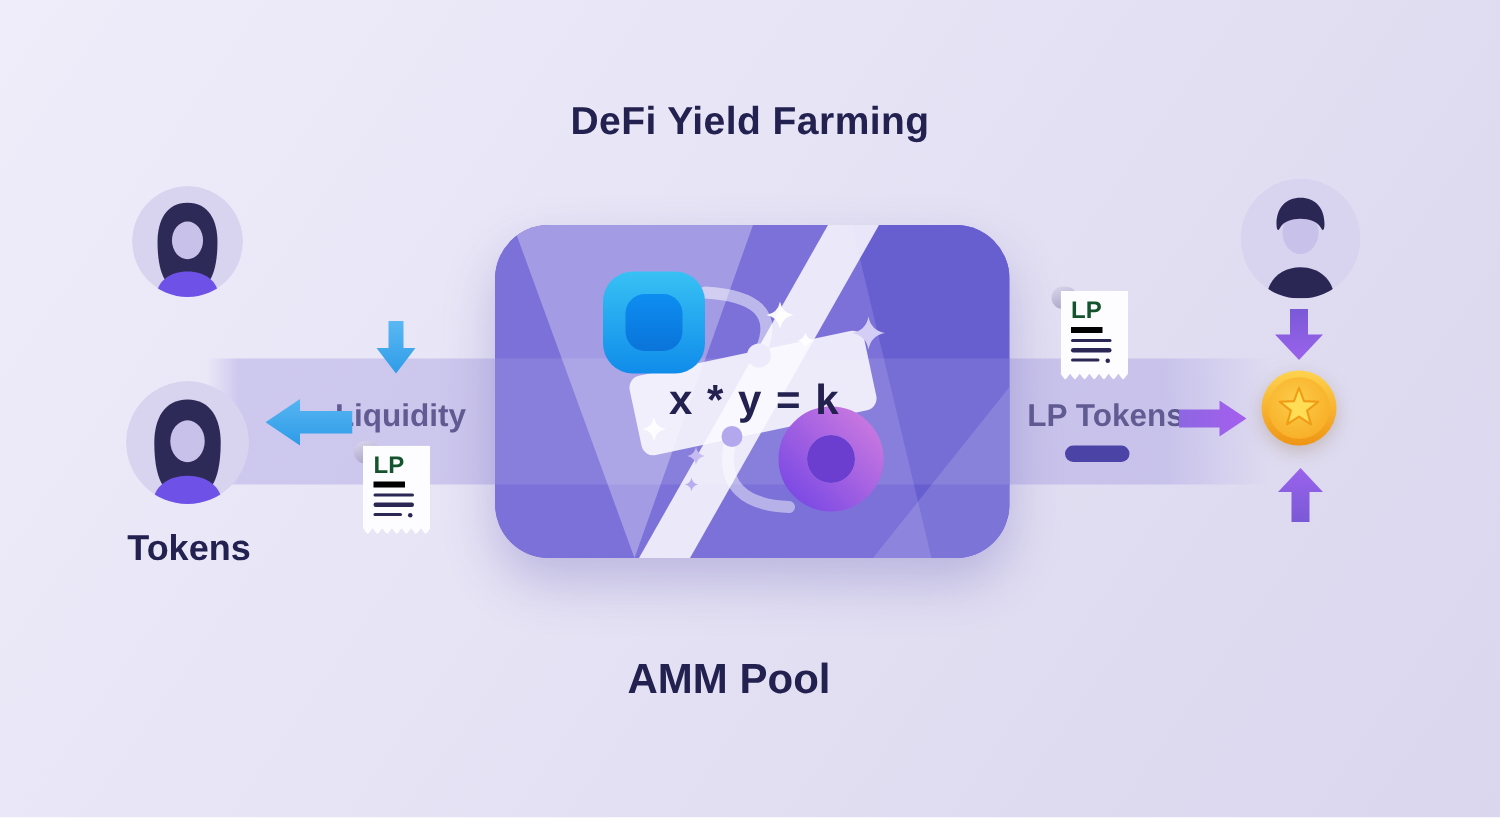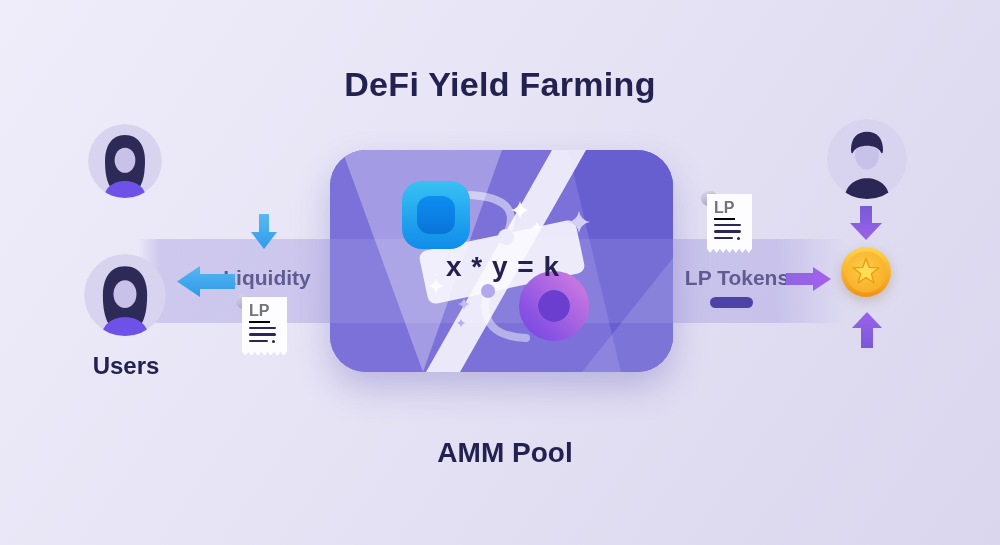--- a/index.html
+++ b/index.html
@@ -2,21 +2,21 @@
 <html><head>
 <meta charset="utf-8">
 <style>
   html,body{margin:0;padding:0;}
   .stage{
     position:relative;width:1000px;height:545px;overflow:hidden;
     font-family:"Liberation Sans",sans-serif;
     background:linear-gradient(125deg,#efedfa 0%,#e6e3f5 45%,#d9d6ee 100%);
   }
   .txt{position:absolute;transform:translateX(-50%);color:#232150;font-weight:700;white-space:nowrap;}
-  .title{font-size:34px;letter-spacing:.3px;}
+  .title{font-size:26px;letter-spacing:.3px;}
   .caption{font-size:28px;}
   .node-label{font-size:24px;}
   .flow-label{font-size:21px;}
   .formula{font-size:28px;letter-spacing:1px;z-index:6;}
   .band{
     position:absolute;left:138px;top:239px;width:710px;height:84px;z-index:1;
     background:linear-gradient(90deg,rgba(171,162,226,0) 0%,rgba(171,162,226,.45) 3%,rgba(171,162,226,.45) 90%,rgba(171,162,226,0) 100%);
   }
   .pool{
     position:absolute;left:330px;top:150px;width:343px;height:222px;border-radius:36px;
@@ -26,37 +26,37 @@
   .avatar{position:absolute;z-index:4;}
   .arrow{position:absolute;z-index:5;}
   .receipt{position:absolute;z-index:6;width:45px;}
   .receipt .curl{position:absolute;left:-6px;top:-3px;width:17px;height:15px;
     background:linear-gradient(160deg,#dcd8ec,#a49cc4);border-radius:9px 9px 0 9px;}
   .receipt .paper{
     position:relative;background:#fdfdff;padding:5px 7px 12px 7px;min-height:42px;
     box-shadow:0 5px 9px rgba(70,60,140,.22);
     clip-path:polygon(0 0,100% 0,100% 93%,92.8% 100%,85.7% 93%,78.5% 100%,71.4% 93%,64.2% 100%,57.1% 93%,50% 100%,42.8% 93%,35.7% 100%,28.5% 93%,21.4% 100%,14.2% 93%,7.1% 100%,0 93%);
   }
-  .receipt .lp{display:inline-block;font-weight:700;font-size:16px;color:#737373;
-    border-bottom:2px solid #000000;line-height:1.05;padding:0 1px 1px 0;}
+  .receipt .lp{display:inline-block;font-weight:700;font-size:16px;color:#14532d;
+    border-bottom:4px solid #000000;line-height:1.05;padding:0 1px 1px 0;}
   .receipt .line{height:2.5px;background:#2b2754;border-radius:2px;margin-top:4px;}
   .receipt .l1{width:27px;}
   .receipt .l2{width:27px;}
   .receipt .l3{width:19px;position:relative;}
   .receipt .l3::after{content:"";position:absolute;right:-7px;top:0;width:3px;height:3px;border-radius:50%;background:#2b2754;}
   .pill{position:absolute;left:710px;top:297px;width:43px;height:11px;border-radius:6px;background:#4b43a6;z-index:5;}
   .coin{position:absolute;left:840px;top:246px;z-index:5;filter:drop-shadow(0 4px 6px rgba(120,80,20,.25));}
 </style>
 </head>
 <body>
 
 <div class="stage">
 
   <div class="txt title" style="left:500px;top:65px;">DeFi Yield Farming</div>
-  <div class="txt caption" style="left:505px;top:437px;">AMM Pool</div>
+  <div class="txt caption" style="left:486px;top:437px;">AMM Pool</div>
 
   <div class="band"></div>
 
   <svg class="avatar" style="left:88px;top:124px;" width="74" height="74" viewBox="0 0 100 100">
     <defs>
         <clipPath id="c1">
           <circle cx="50" cy="50" r="50"></circle>
         </clipPath>
       </defs>
     <g clip-path="url(#c1)">
@@ -74,21 +74,21 @@
         </clipPath>
       </defs>
     <g clip-path="url(#c2)">
       <circle cx="50" cy="50" r="50" fill="#d8d4f0"></circle>
       <path d="M50,15 C31,15 23,31 23,50 C23,68 26,79 30,85 L70,85 C74,79 77,68 77,50 C77,31 69,15 50,15 Z" fill="#2e2a58"></path>
       <ellipse cx="50" cy="49" rx="14" ry="17" fill="#c8c2ea"></ellipse>
       <path d="M22,100 C22,86 34,77 50,77 C66,77 78,86 78,100 Z" fill="#6e52e8"></path>
     </g>
   </svg>
 
-  <div class="txt node-label" style="left:126px;top:352px;">Users</div>
+  <div class="txt node-label" style="left:126px;top:352px;">Tokens</div>
 
   <svg class="arrow" style="left:251px;top:214px;" width="26" height="35" viewBox="0 0 26 35">
     <defs>
         <linearGradient id="bg1" x1="0" y1="0" x2="0" y2="1">
       <stop offset="0" stop-color="#5ab8f3"></stop>
           <stop offset="1" stop-color="#2f9ce8"></stop>
         </linearGradient>
       </defs>
     <path d="M8,0 H18 V18 H26 L13,35 L0,18 H8 Z" fill="url(#bg1)"></path>
   </svg>

